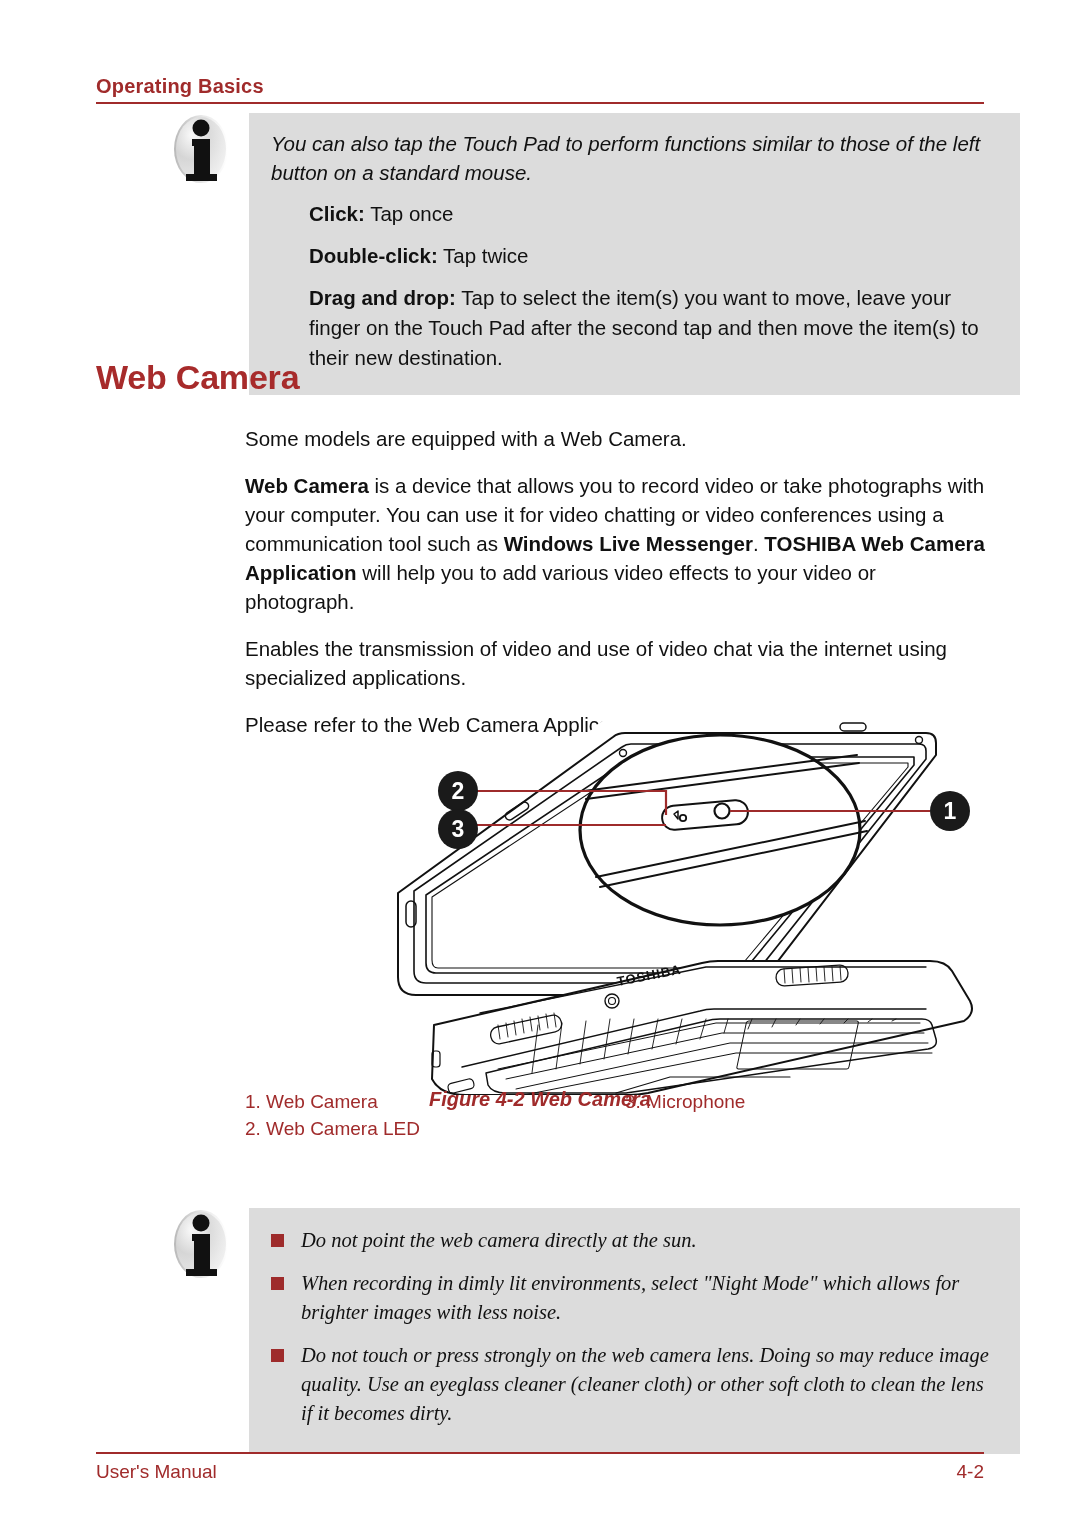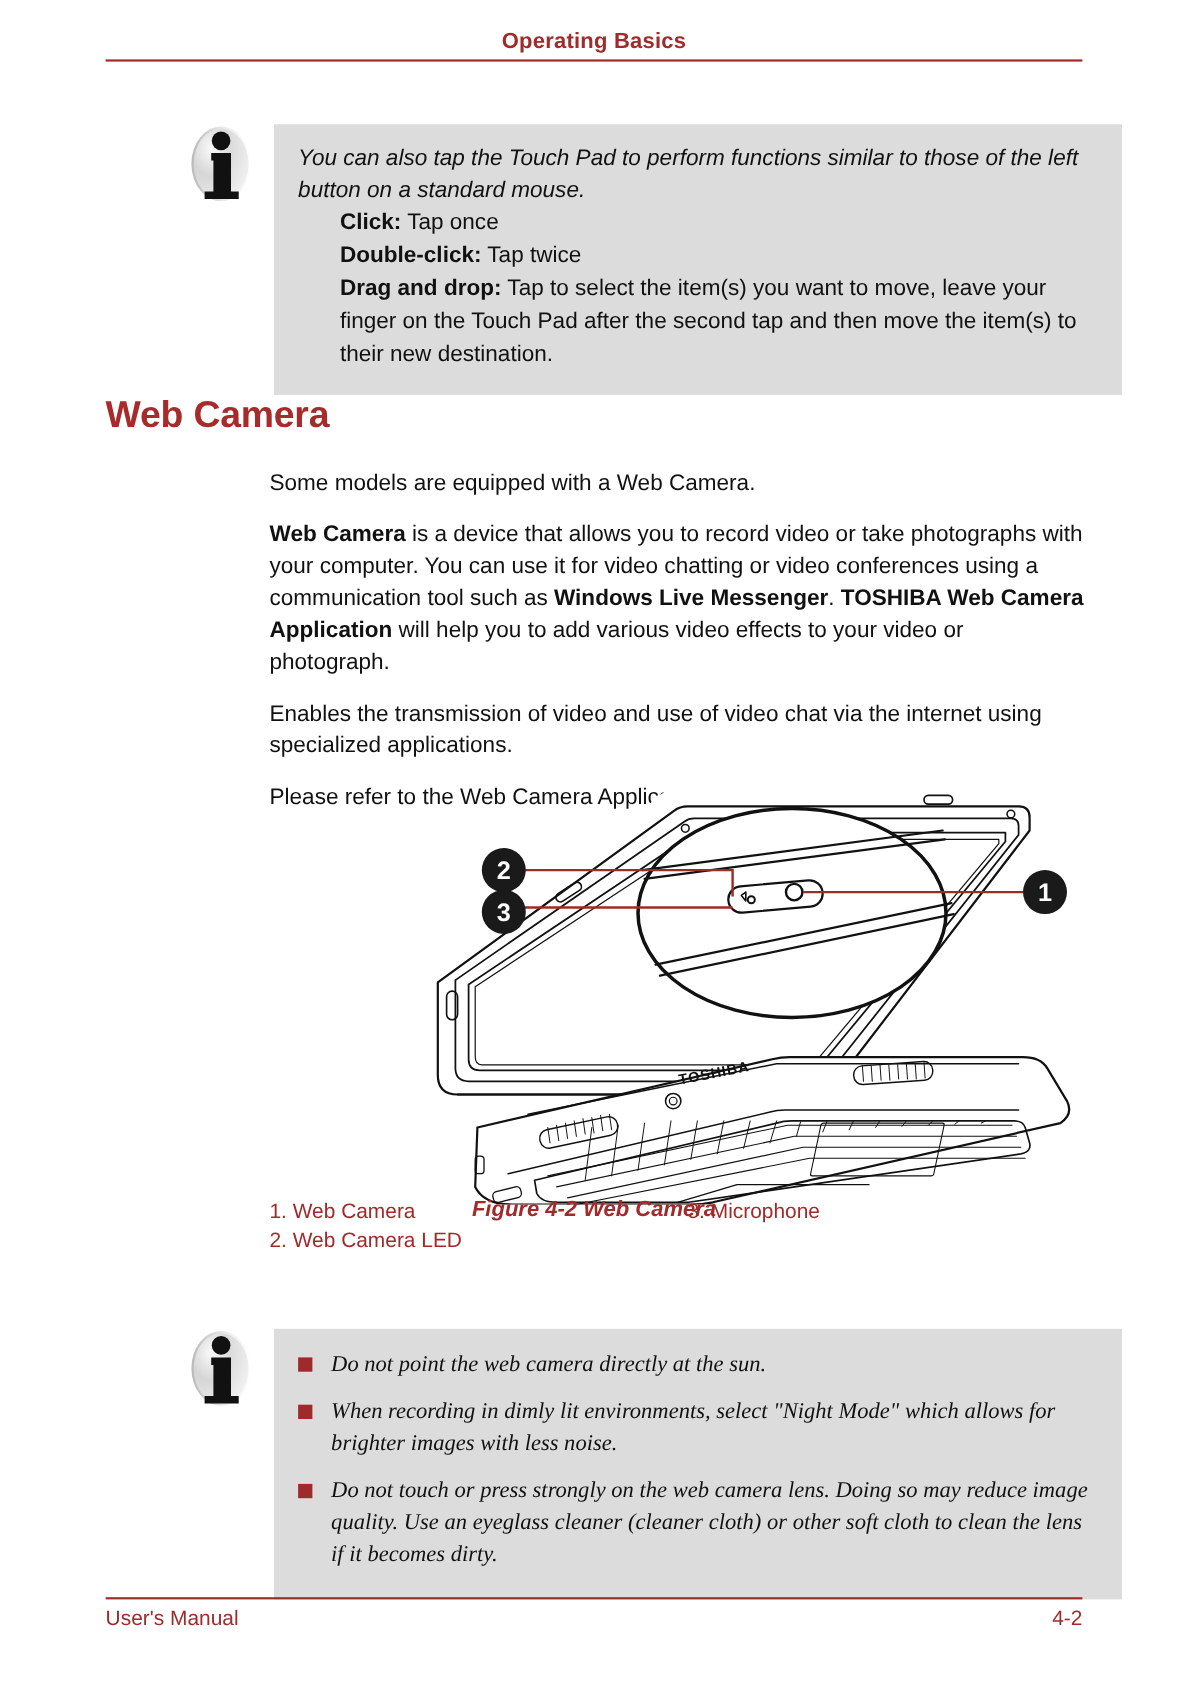--- a/index.html
+++ b/index.html
@@ -22,26 +22,27 @@
   }
 
   
   .header {
     position: absolute;
     left: 96px;
     top: 26px;
     width: 888px;
   }
   .header-title {
-    text-align: center;
+    text-align: left;
     color: #A02B2B;
     font-size: 20px;
     font-weight: bold;
     letter-spacing: 0.2px;
     line-height: 24px;
+    margin-top: 48px;
   }
   .header-rule {
     margin-top: 4px;
     border-top: 2px solid #A02B2B;
     width: 100%;
     height: 0;
   }
 
   
   .infobox {
@@ -64,20 +65,21 @@
     font-size: 20.5px;
     line-height: 29px;
     font-style: italic;
     color: #111;
   }
   .info-sub {
     font-size: 20.5px;
     line-height: 30px;
     color: #111;
     margin-left: 38px;
+    margin-top: 12px;
   }
   .info-sub b { font-weight: bold; }
 
   .bullet-row {
     display: flex;
     align-items: flex-start;
     margin-bottom: 14px;
   }
   .bullet-sq {
     width: 13px;

